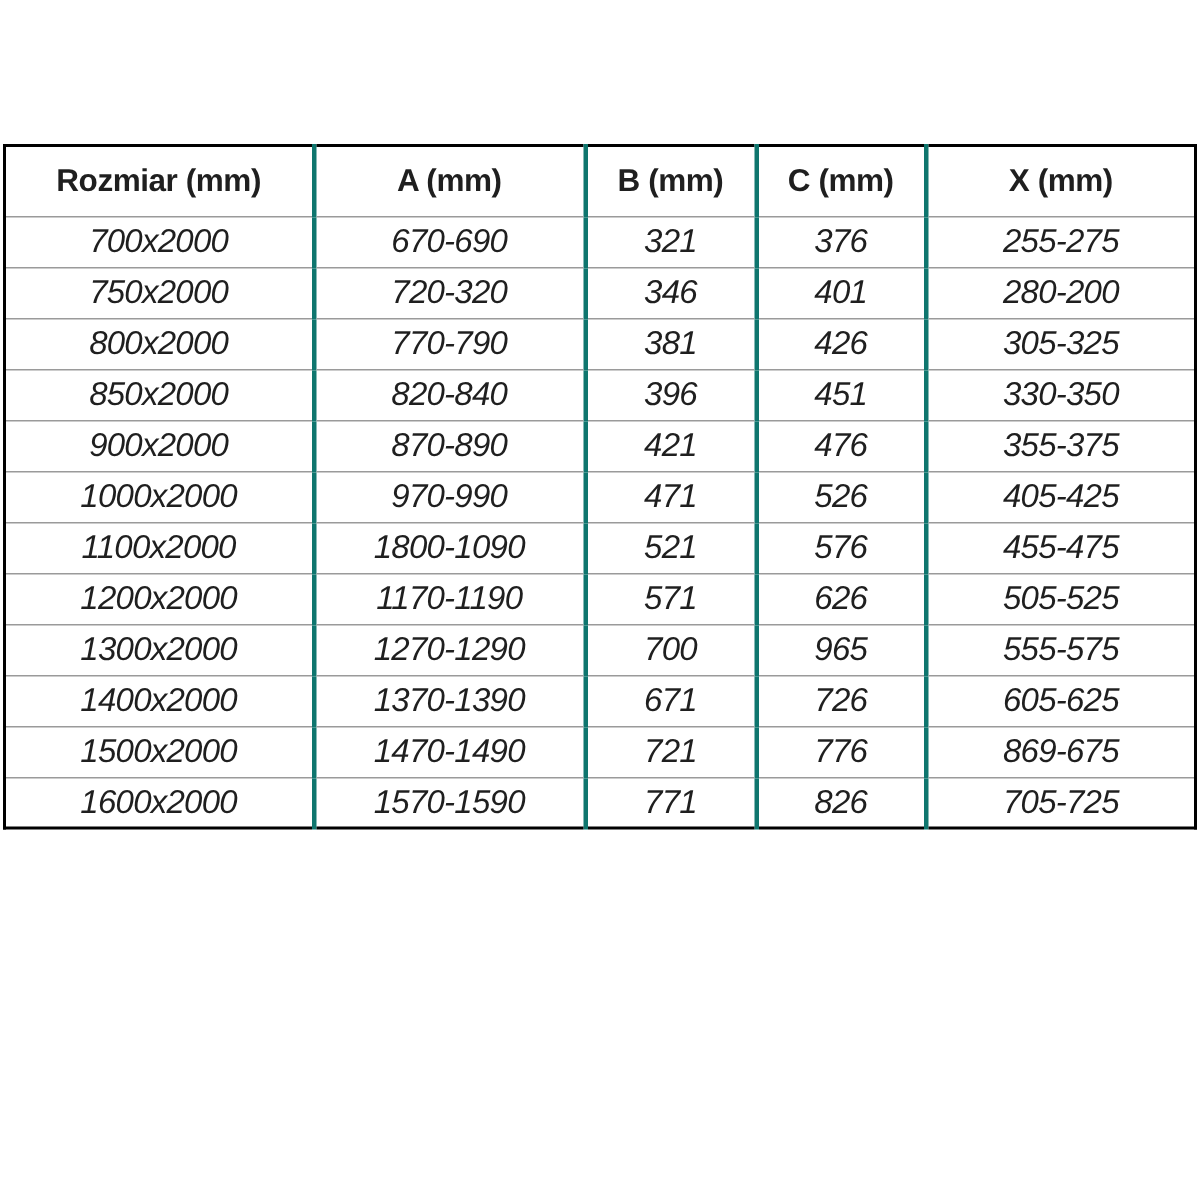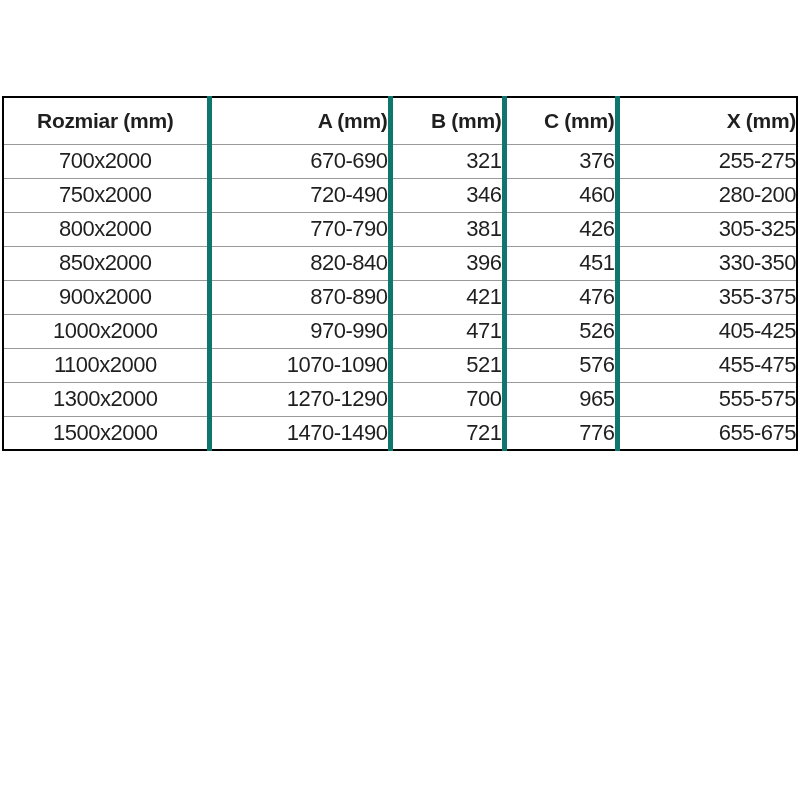--- a/index.html
+++ b/index.html
@@ -35,33 +35,33 @@
     padding: 0;
     text-align: center;
     vertical-align: middle;
     overflow: hidden;
     white-space: nowrap;
     background: #ffffff;
   }
   
   table.size-table th + th,
   table.size-table td + td {
-    border-left: 5px solid #0f766e;
-    text-align: right;
+    border-left: 3px solid #0f766e;
   }
   
   table.size-table tbody tr th,
   table.size-table tbody tr td {
     border-top: 1px solid #9a9a9a;
   }
   table.size-table thead tr {
     height: 47px;
   }
   table.size-table tbody tr {
     height: 34px;
+    font-style: italic;
   }
   table.size-table th {
     font-weight: bold;
     font-size: 21px;
     letter-spacing: -0.3px;
   }
   table.size-table td {
     font-weight: normal;
     font-size: 22px;
     letter-spacing: -0.5px;
@@ -97,23 +97,23 @@
       <tbody>
           <tr>
             <td>700x2000</td>
             <td>670-690</td>
             <td>321</td>
             <td>376</td>
             <td>255-275</td>
           </tr>
           <tr>
             <td>750x2000</td>
-            <td>720-490</td>
+            <td>720-320</td>
             <td>346</td>
-            <td>460</td>
+            <td>401</td>
             <td>280-200</td>
           </tr>
           <tr>
             <td>800x2000</td>
             <td>770-790</td>
             <td>381</td>
             <td>426</td>
             <td>305-325</td>
           </tr>
           <tr>
@@ -132,35 +132,56 @@
           </tr>
           <tr>
             <td>1000x2000</td>
             <td>970-990</td>
             <td>471</td>
             <td>526</td>
             <td>405-425</td>
           </tr>
           <tr>
             <td>1100x2000</td>
-            <td>1070-1090</td>
+            <td>1800-1090</td>
             <td>521</td>
             <td>576</td>
             <td>455-475</td>
+          </tr>
+          <tr>
+            <td>1200x2000</td>
+            <td>1170-1190</td>
+            <td>571</td>
+            <td>626</td>
+            <td>505-525</td>
           </tr>
           <tr>
             <td>1300x2000</td>
             <td>1270-1290</td>
             <td>700</td>
             <td>965</td>
             <td>555-575</td>
           </tr>
           <tr>
+            <td>1400x2000</td>
+            <td>1370-1390</td>
+            <td>671</td>
+            <td>726</td>
+            <td>605-625</td>
+          </tr>
+          <tr>
             <td>1500x2000</td>
             <td>1470-1490</td>
             <td>721</td>
             <td>776</td>
-            <td>655-675</td>
+            <td>869-675</td>
+          </tr>
+          <tr>
+            <td>1600x2000</td>
+            <td>1570-1590</td>
+            <td>771</td>
+            <td>826</td>
+            <td>705-725</td>
           </tr>
         </tbody>
     </table>
   </div>
 </div>
 
 </body></html>

